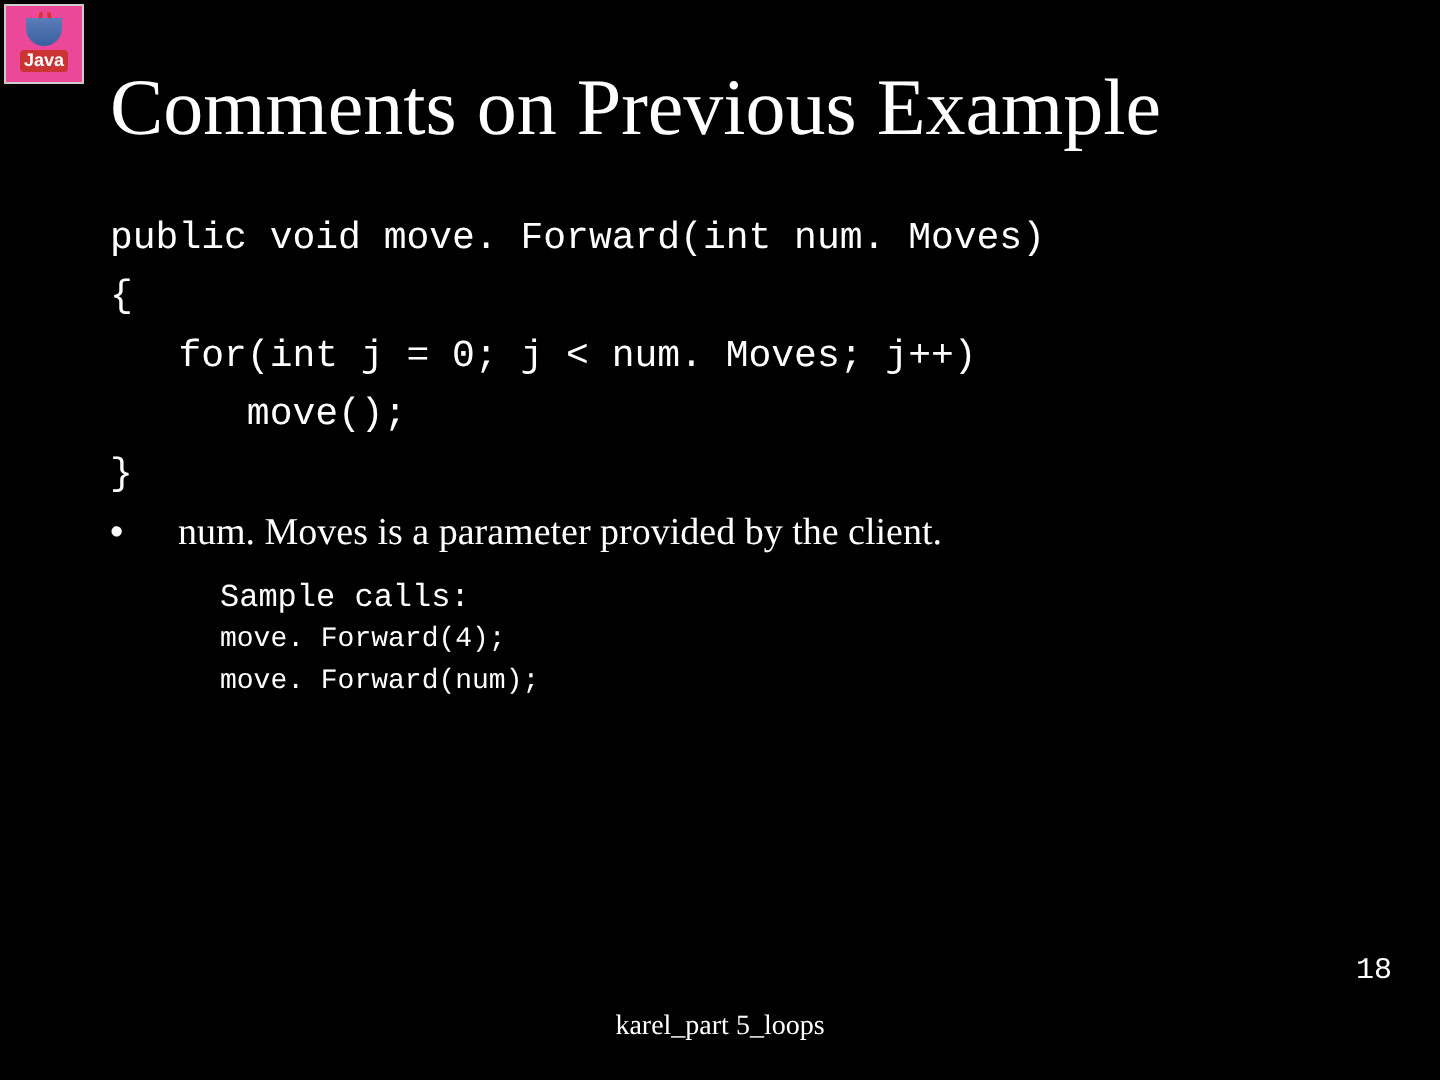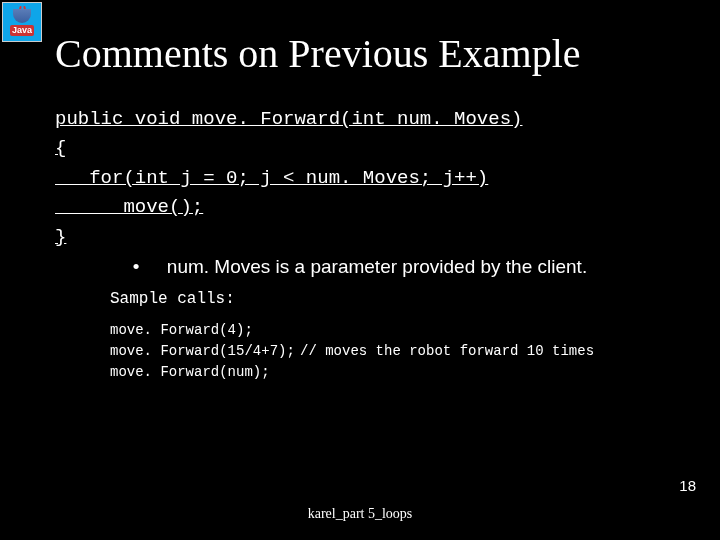--- a/index.html
+++ b/index.html
@@ -12,21 +12,21 @@
     font-family: "Times New Roman", Times, serif;
     overflow: hidden;
     position: relative;
   }
   .logo {
     position: absolute;
     top: 2px;
     left: 2px;
     width: 40px;
     height: 40px;
-    background: #0ea5e9;
+    background: #ec4899;
     border: 1px solid #ccc;
     box-sizing: border-box;
     display: flex;
     flex-direction: column;
     align-items: center;
     justify-content: center;
   }
   .logo .cup {
     width: 18px;
     height: 14px;
@@ -73,45 +73,43 @@
   .title {
     font-size: 40px;
     font-weight: normal;
     margin: 0 0 28px 0;
   }
   .code-main {
     font-family: "Courier New", Courier, monospace;
     font-size: 19px;
     line-height: 1.55;
     white-space: pre;
-    text-decoration: underline;
   }
   .bullet-row {
-    font-family: Liberation Sans, sans-serif;
+    font-family: Liberation Serif, serif;
     font-size: 19px;
     line-height: 1.55;
     display: flex;
-    justify-content: center;
   }
   .bullet-row .bul {
     width: 34px;
     flex-shrink: 0;
   }
   .bullet-row .bul::before {
     content: "•";
     font-family: Arial, sans-serif;
   }
   .sub-block {
     margin-left: 55px;
     margin-top: 8px;
   }
   .sub-label {
     font-family: "Courier New", Courier, monospace;
     font-size: 16px;
-    margin-bottom: 12px;
+    margin-bottom: 2px;
   }
   .sample-row {
     font-family: "Courier New", Courier, monospace;
     font-size: 14px;
     line-height: 1.5;
     display: flex;
   }
   .sample-row .call {
     width: 190px;
     flex-shrink: 0;
@@ -122,21 +120,21 @@
     left: 0;
     width: 100%;
     text-align: center;
     font-family: Liberation Serif, serif;
     font-size: 14px;
   }
   .page-num {
     position: absolute;
     bottom: 46px;
     right: 24px;
-    font-family: Liberation Sans, sans-serif;
+    font-family: Liberation Mono, monospace;
     font-size: 15px;
   }
 </style>
 </head>
 <body>
 
 <div class="logo">
   <div class="steam"></div>
   <div class="cup"></div>
   <div class="wordmark">Java</div>
@@ -157,24 +155,20 @@
     <span>num. Moves is a parameter provided by the client.</span>
   </div>
 
   <div class="sub-block">
     <div class="sub-label">Sample calls:</div>
 
     <div class="sample-row">
       <span class="call">move. Forward(4);</span>
     </div>
     <div class="sample-row">
-      <span class="call">move. Forward(15/4+7);</span>
-      <span>// moves the robot forward 10 times</span>
-    </div>
-    <div class="sample-row">
       <span class="call">move. Forward(num);</span>
     </div>
   </div>
 
   <div class="page-num">18</div>
   <div class="footer-center">karel_part 5_loops</div>
 
 </div>
 
 </body></html>

